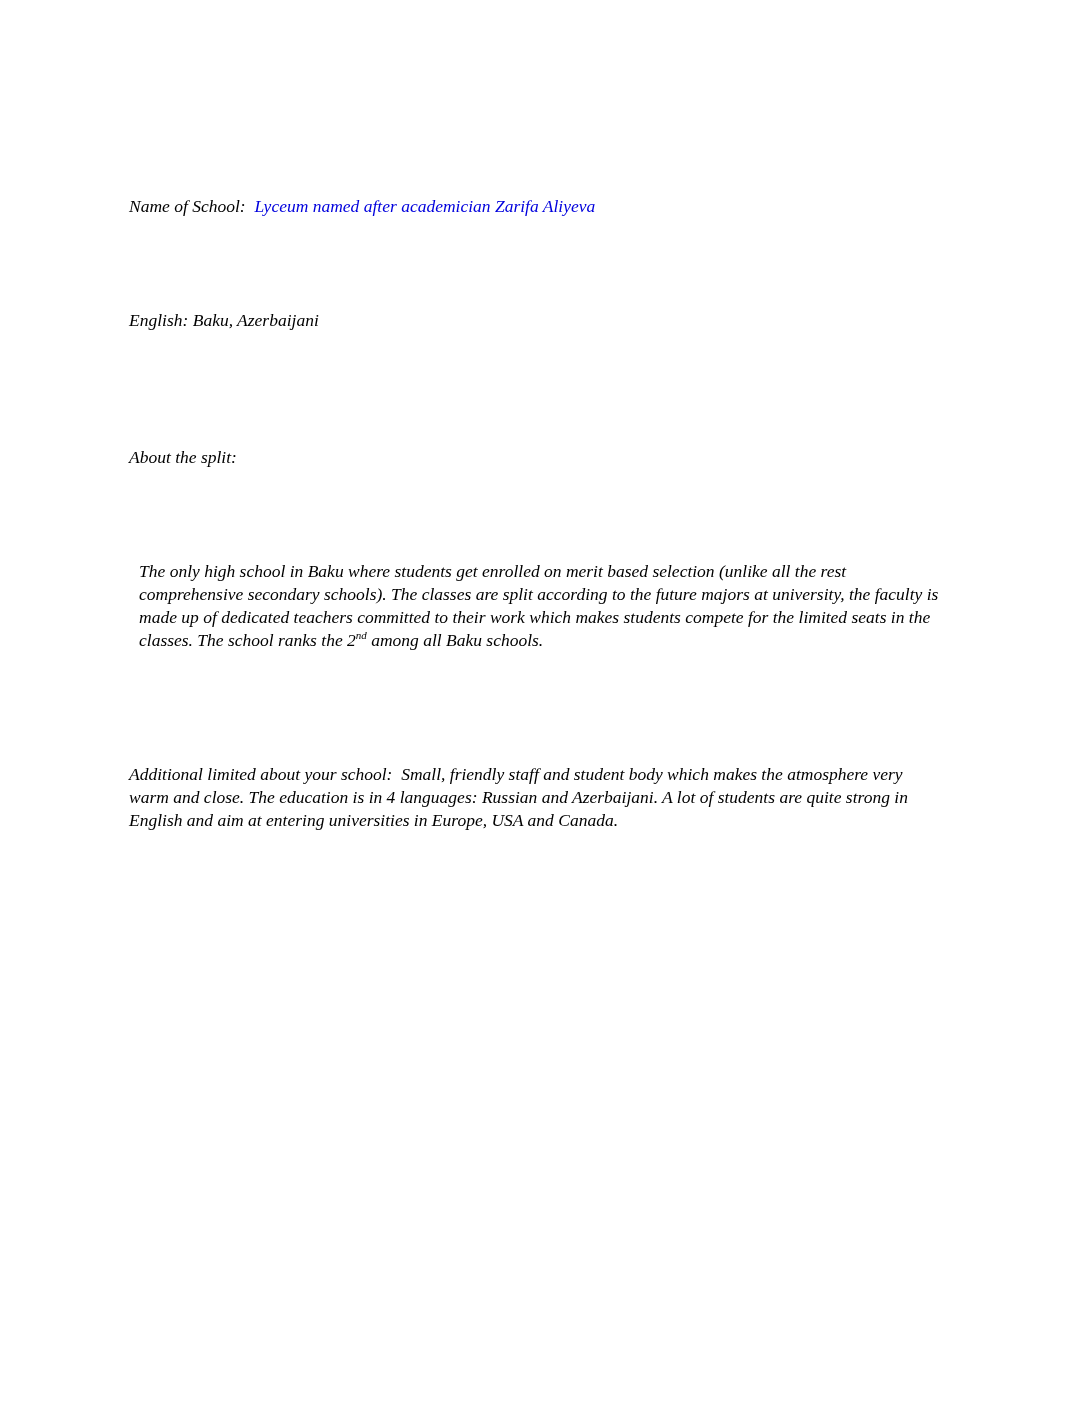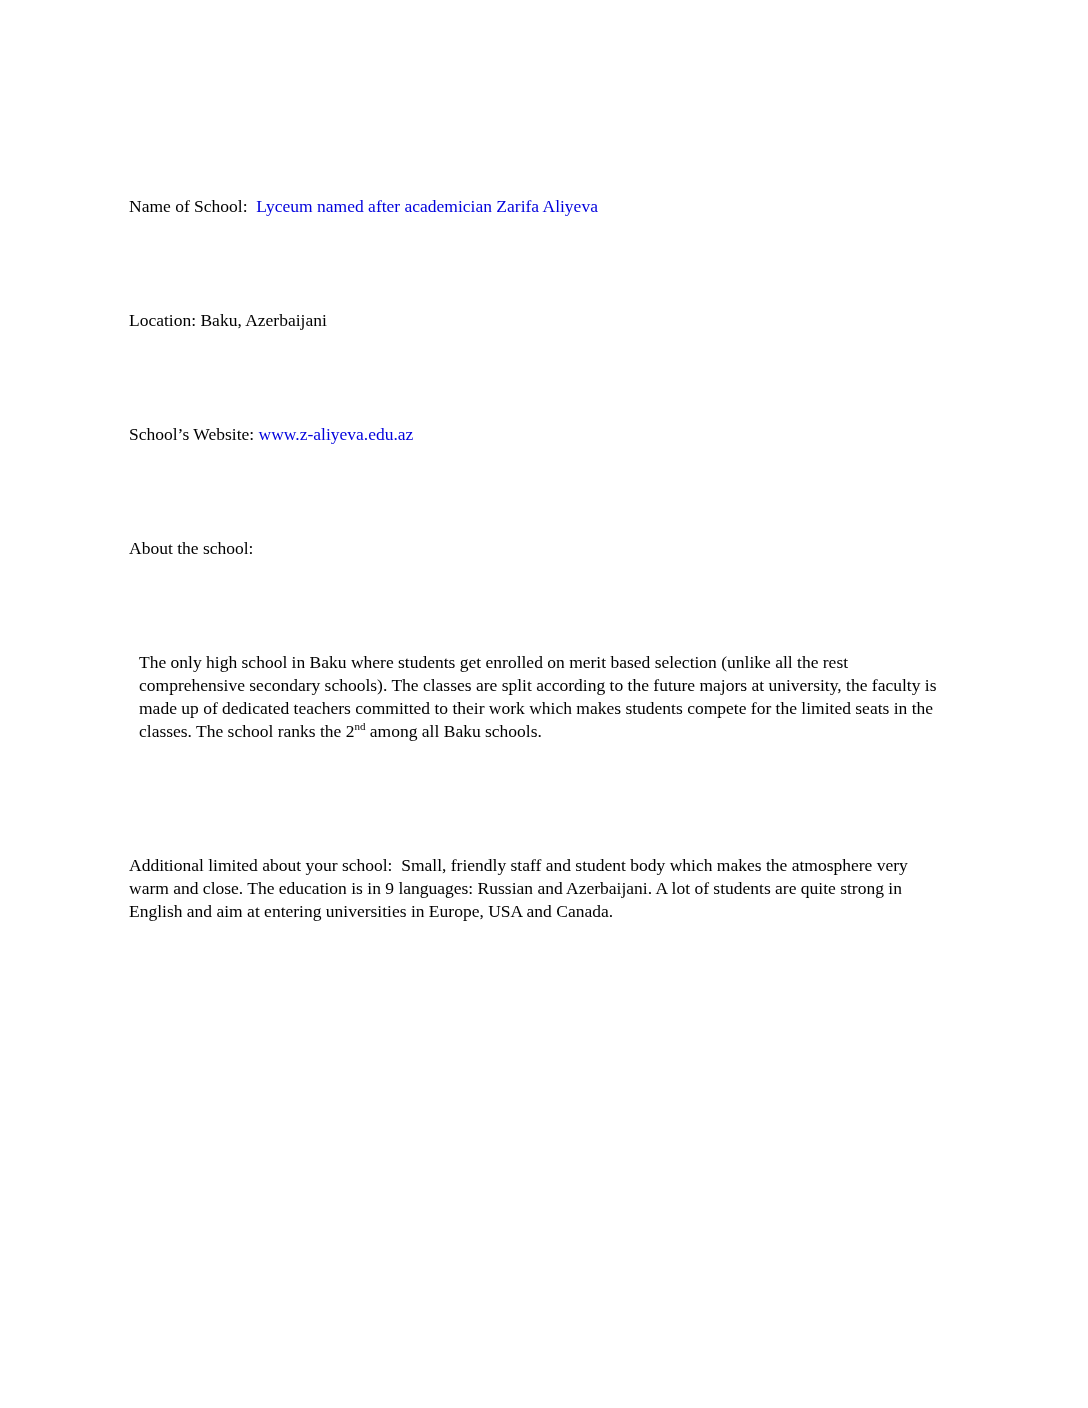--- a/index.html
+++ b/index.html
@@ -1,15 +1,15 @@
 <!DOCTYPE html>
 <html><head>
 <meta charset="utf-8">
 <style>
-  * { margin: 0; padding: 0; box-sizing: border-box; }
+  * { margin: 0; padding: 0; box-sizing: border-box; font-style: italic; }
 
   html, body {
     width: 1088px;
     height: 1408px;
     background: #ffffff;
   }
 
   .doc-page {
     position: relative;
     width: 1088px;
@@ -52,24 +52,23 @@
   }
 </style>
 </head>
 <body>
 
 <div class="doc-page">
   <div class="doc-content">
 
     <p class="field-line"><span>Name of School:  </span><span class="link">Lyceum named after academician Zarifa Aliyeva</span></p>
 
-    <p class="field-line"><span>Location: </span><span>Baku, Azerbaijani</span></p>
+    <p class="field-line"><span>English: </span><span>Baku, Azerbaijani</span></p>
 
-    <p class="field-line"><span>School’s Website: </span><span class="link">www.z-aliyeva.edu.az</span></p>
 
-    <p class="para-about-heading">About the school:</p>
+    <p class="para-about-heading">About the split:</p>
 
     <p class="para-about-body"><span>The only high school in Baku where students get enrolled on merit based selection (unlike all the rest comprehensive secondary schools). The classes are split according to the future majors at university, the faculty is made up of dedicated teachers committed to their work which makes students compete for the limited seats in the classes. The school ranks the 2</span><sup class="ordinal">nd</sup><span> among all Baku schools.</span></p>
 
-    <p class="para-additional"><span>Additional limited about your school:  </span><span>Small, friendly staff and student body which makes the atmosphere very warm and close. The education is in 9 languages: Russian and Azerbaijani. A lot of students are quite strong in English and aim at entering universities in Europe, USA and Canada.</span></p>
+    <p class="para-additional"><span>Additional limited about your school:  </span><span>Small, friendly staff and student body which makes the atmosphere very warm and close. The education is in 4 languages: Russian and Azerbaijani. A lot of students are quite strong in English and aim at entering universities in Europe, USA and Canada.</span></p>
 
   </div>
 </div>
 
 </body></html>

